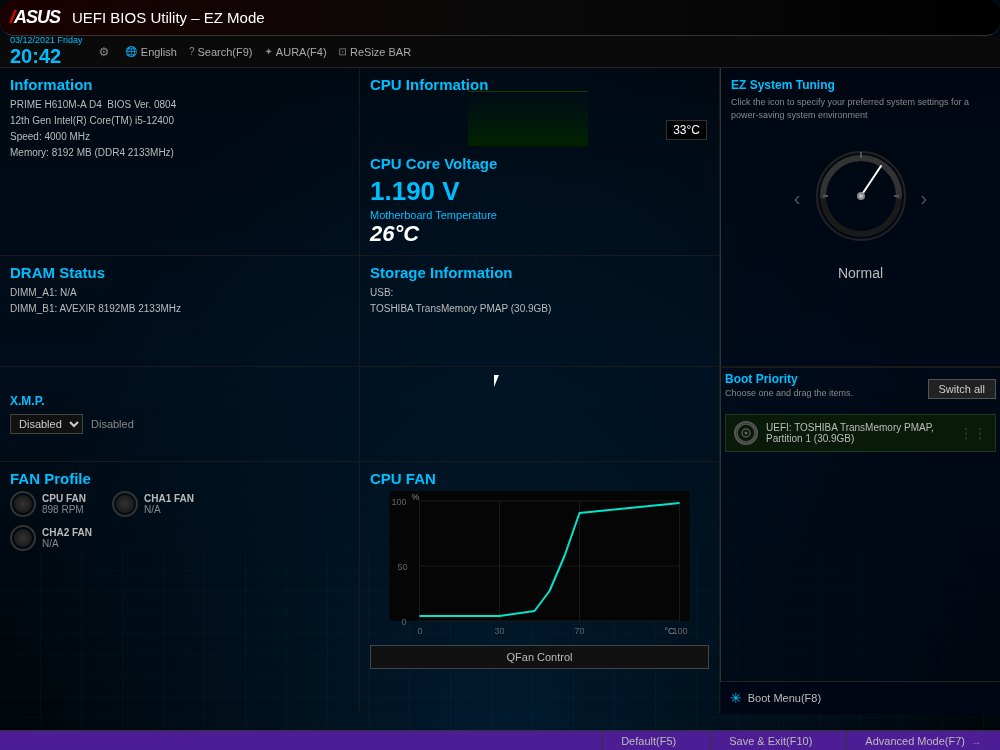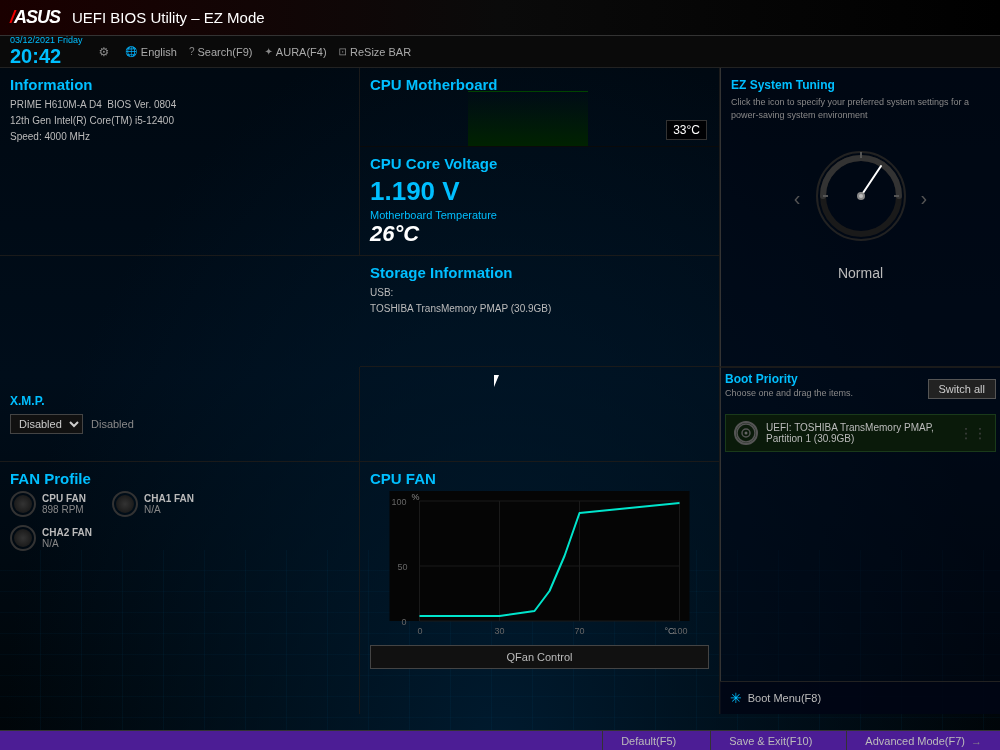--- a/index.html
+++ b/index.html
@@ -62,20 +62,21 @@
     
     .header {
       position: relative;
       z-index: 10;
       display: flex;
       align-items: center;
       background: linear-gradient(90deg, #1a0000, #0a0a0a, #000);
       height: 36px;
       padding: 0 10px;
       border-bottom: 1px solid #333;
+      border-radius: 14px;
     }
     .asus-logo {
       color: #fff;
       font-weight: 900;
       font-size: 18px;
       font-style: italic;
       letter-spacing: -1px;
       margin-right: 12px;
     }
     .asus-logo span { color: #e00; }
@@ -513,26 +514,27 @@
 
 <div class="main">
 
   <div class="section info-section">
     <div class="section-title">Information</div>
     <div class="section-text">
       <span>PRIME H610M-A D4</span>&nbsp;&nbsp;<span>BIOS Ver. 0804</span>
     </div>
     <div class="section-text">12th Gen Intel(R) Core(TM) i5-12400</div>
     <div class="section-text">Speed: 4000 MHz</div>
+    <div class="section-text">Memory: 8192 MB (DDR4 2133MHz)</div>
   </div>
 
   <div style="grid-column:2;grid-row:1;display:flex;flex-direction:column;border-right:1px solid #1a1a1a;border-bottom:1px solid #1a1a1a;">
 
     <div style="flex:1;padding:8px 10px;border-bottom:1px solid #0a0a0a;position:relative;overflow:hidden;">
-      <div class="section-title">CPU Motherboard</div>
+      <div class="section-title">CPU Information</div>
 
       <div style="position:absolute;bottom:0;left:30%;width:120px;height:55px;background:linear-gradient(180deg,transparent,#002200);border-top:1px solid #004400;"></div>
       <div style="position:absolute;bottom:6px;right:12px;background:rgba(0,0,0,0.85);padding:2px 6px;font-size:12px;color:#fff;border:1px solid #333;">33°C</div>
     </div>
 
     <div style="flex:1;padding:8px 10px;">
       <div class="section-title">CPU Core Voltage</div>
       <div class="voltage-value">1.190 V</div>
       <div class="mb-temp-label">Motherboard Temperature</div>
       <div class="mb-temp-value">26°C</div>
@@ -561,20 +563,25 @@
           <circle cx="50" cy="50" r="4" fill="#888"></circle>
 
           <circle cx="50" cy="50" r="2" fill="#bbb"></circle>
         </svg>
       </div>
       <span class="gauge-arrow">›</span>
     </div>
     <div class="gauge-label">Normal</div>
   </div>
 
+  <div class="section dram-section">
+    <div class="section-title">DRAM Status</div>
+    <div class="section-text">DIMM_A1: N/A</div>
+    <div class="section-text">DIMM_B1: AVEXIR 8192MB 2133MHz</div>
+  </div>
 
   <div class="section storage-section">
     <div class="section-title">Storage Information</div>
     <div class="section-text">USB:</div>
     <div class="section-text">TOSHIBA TransMemory PMAP (30.9GB)</div>
   </div>
 
   <div class="xmp-section">
     <div style="width:100%;">
       <span class="xmp-title">X.M.P.</span>

